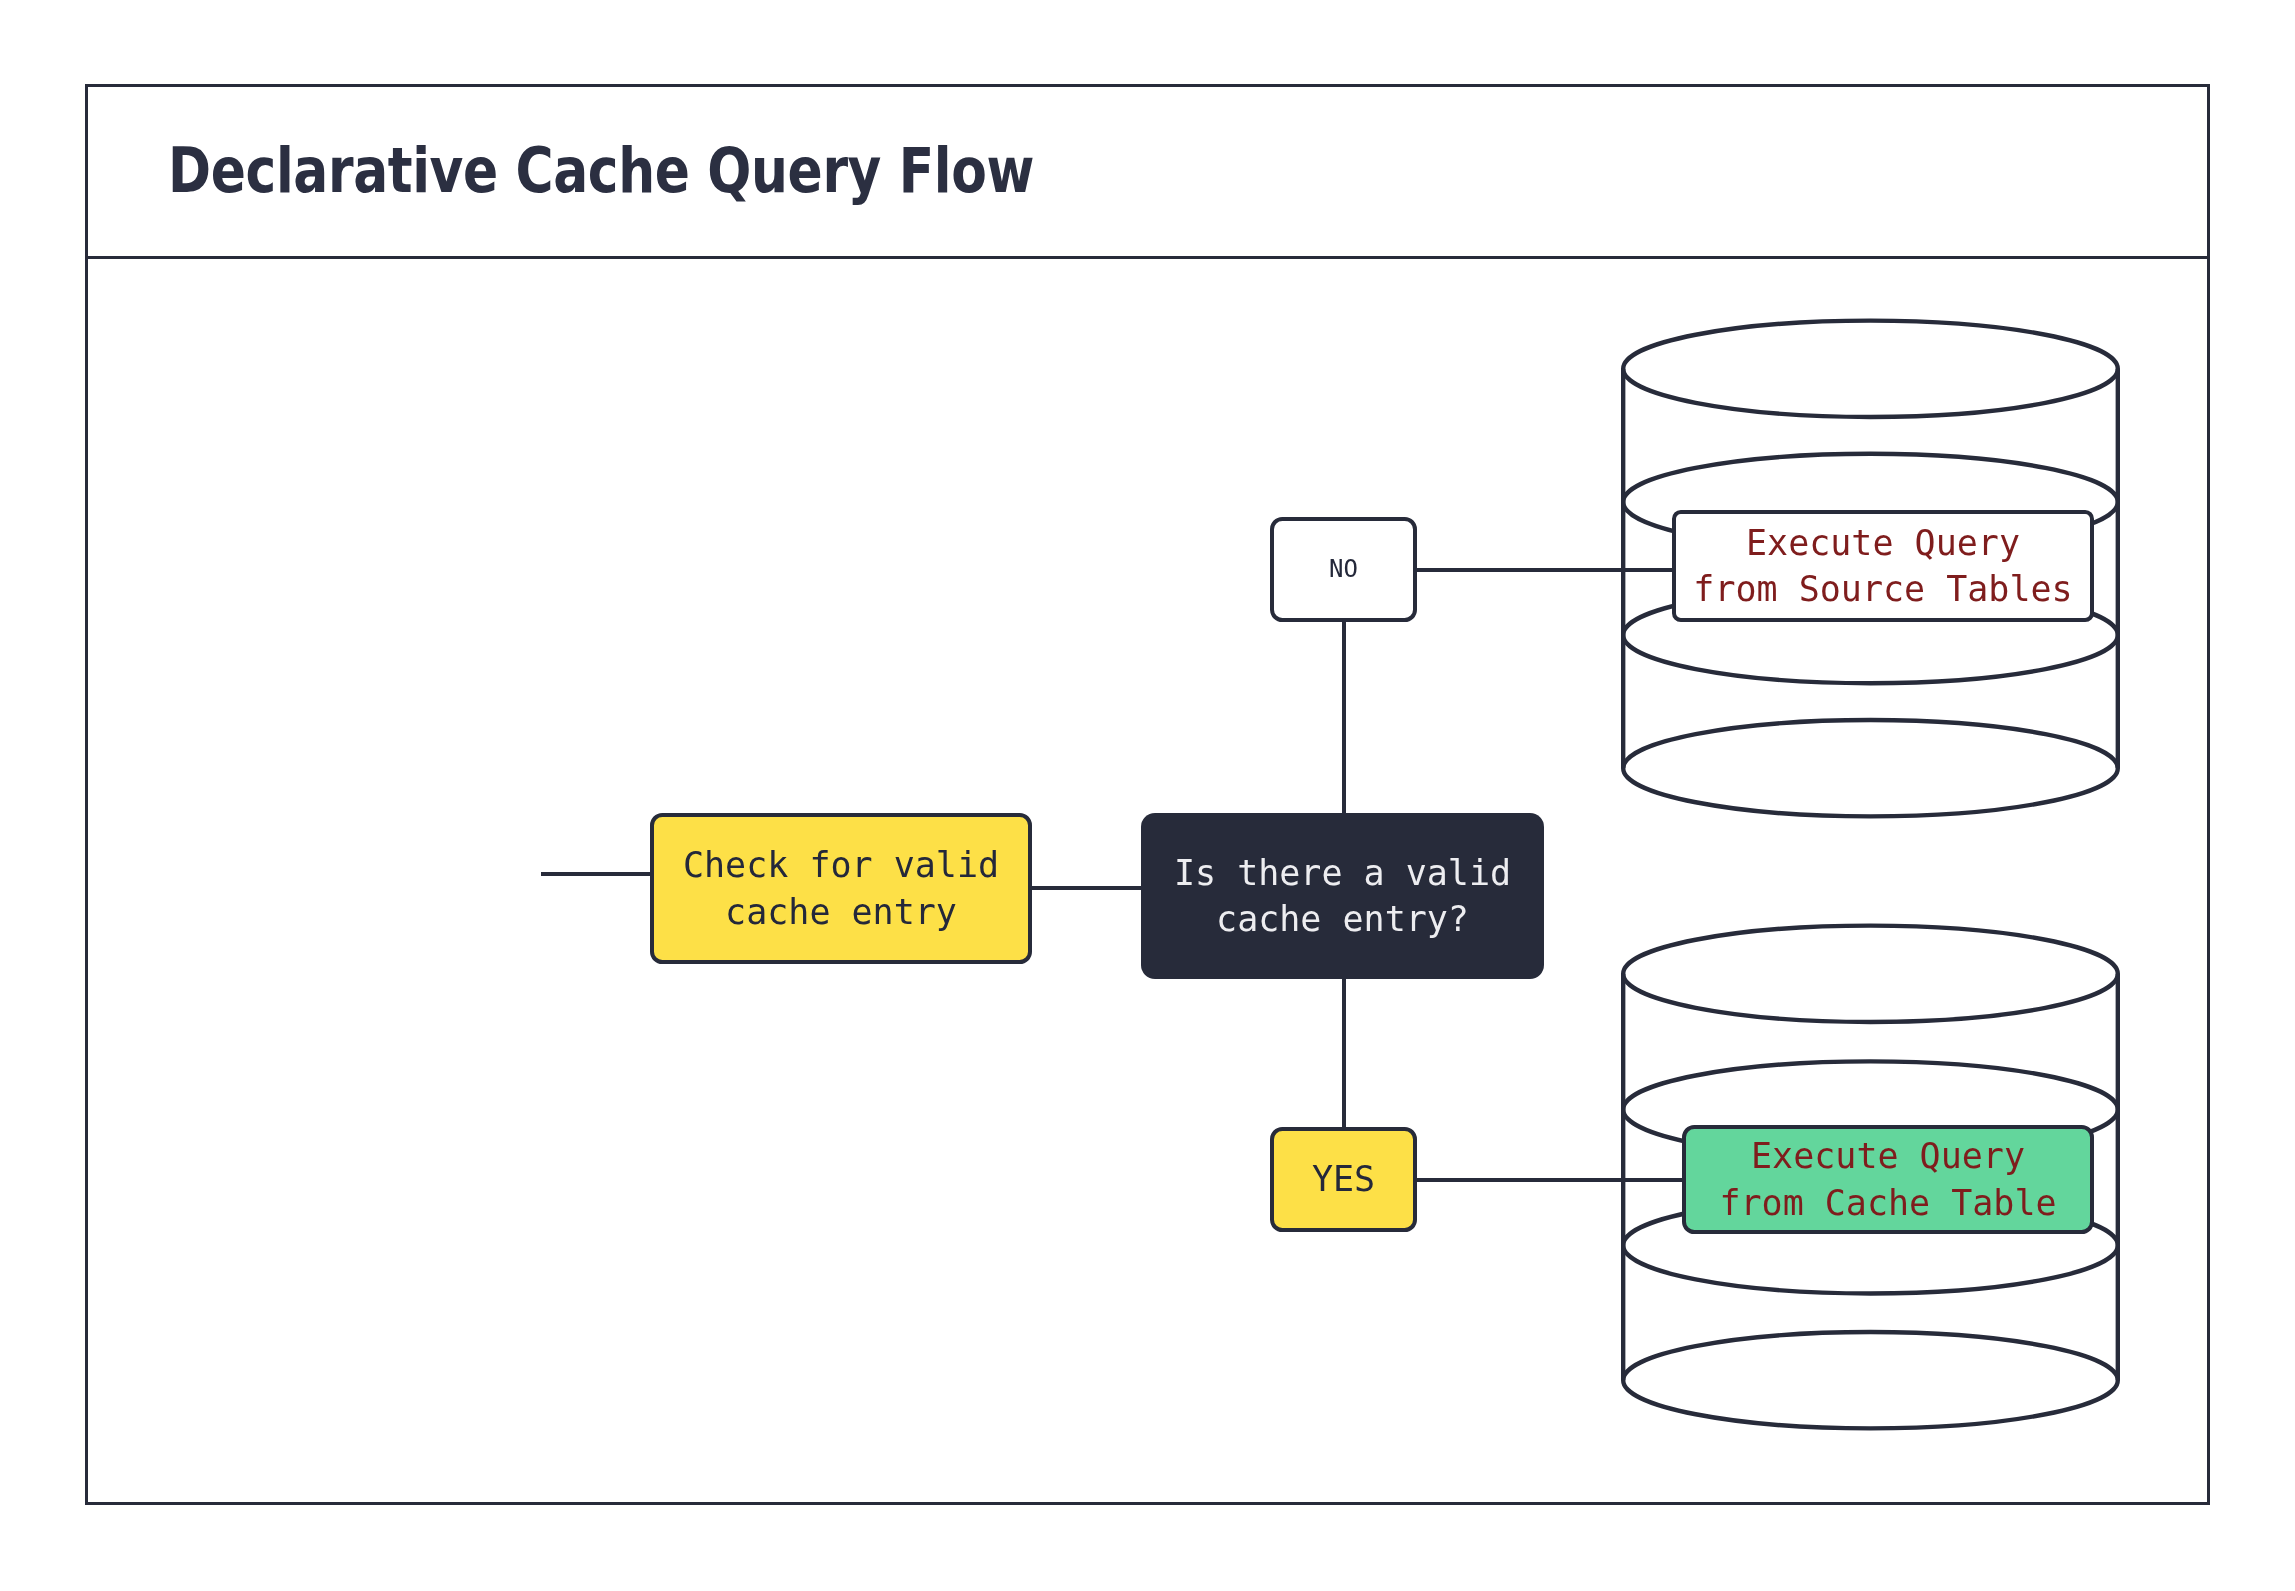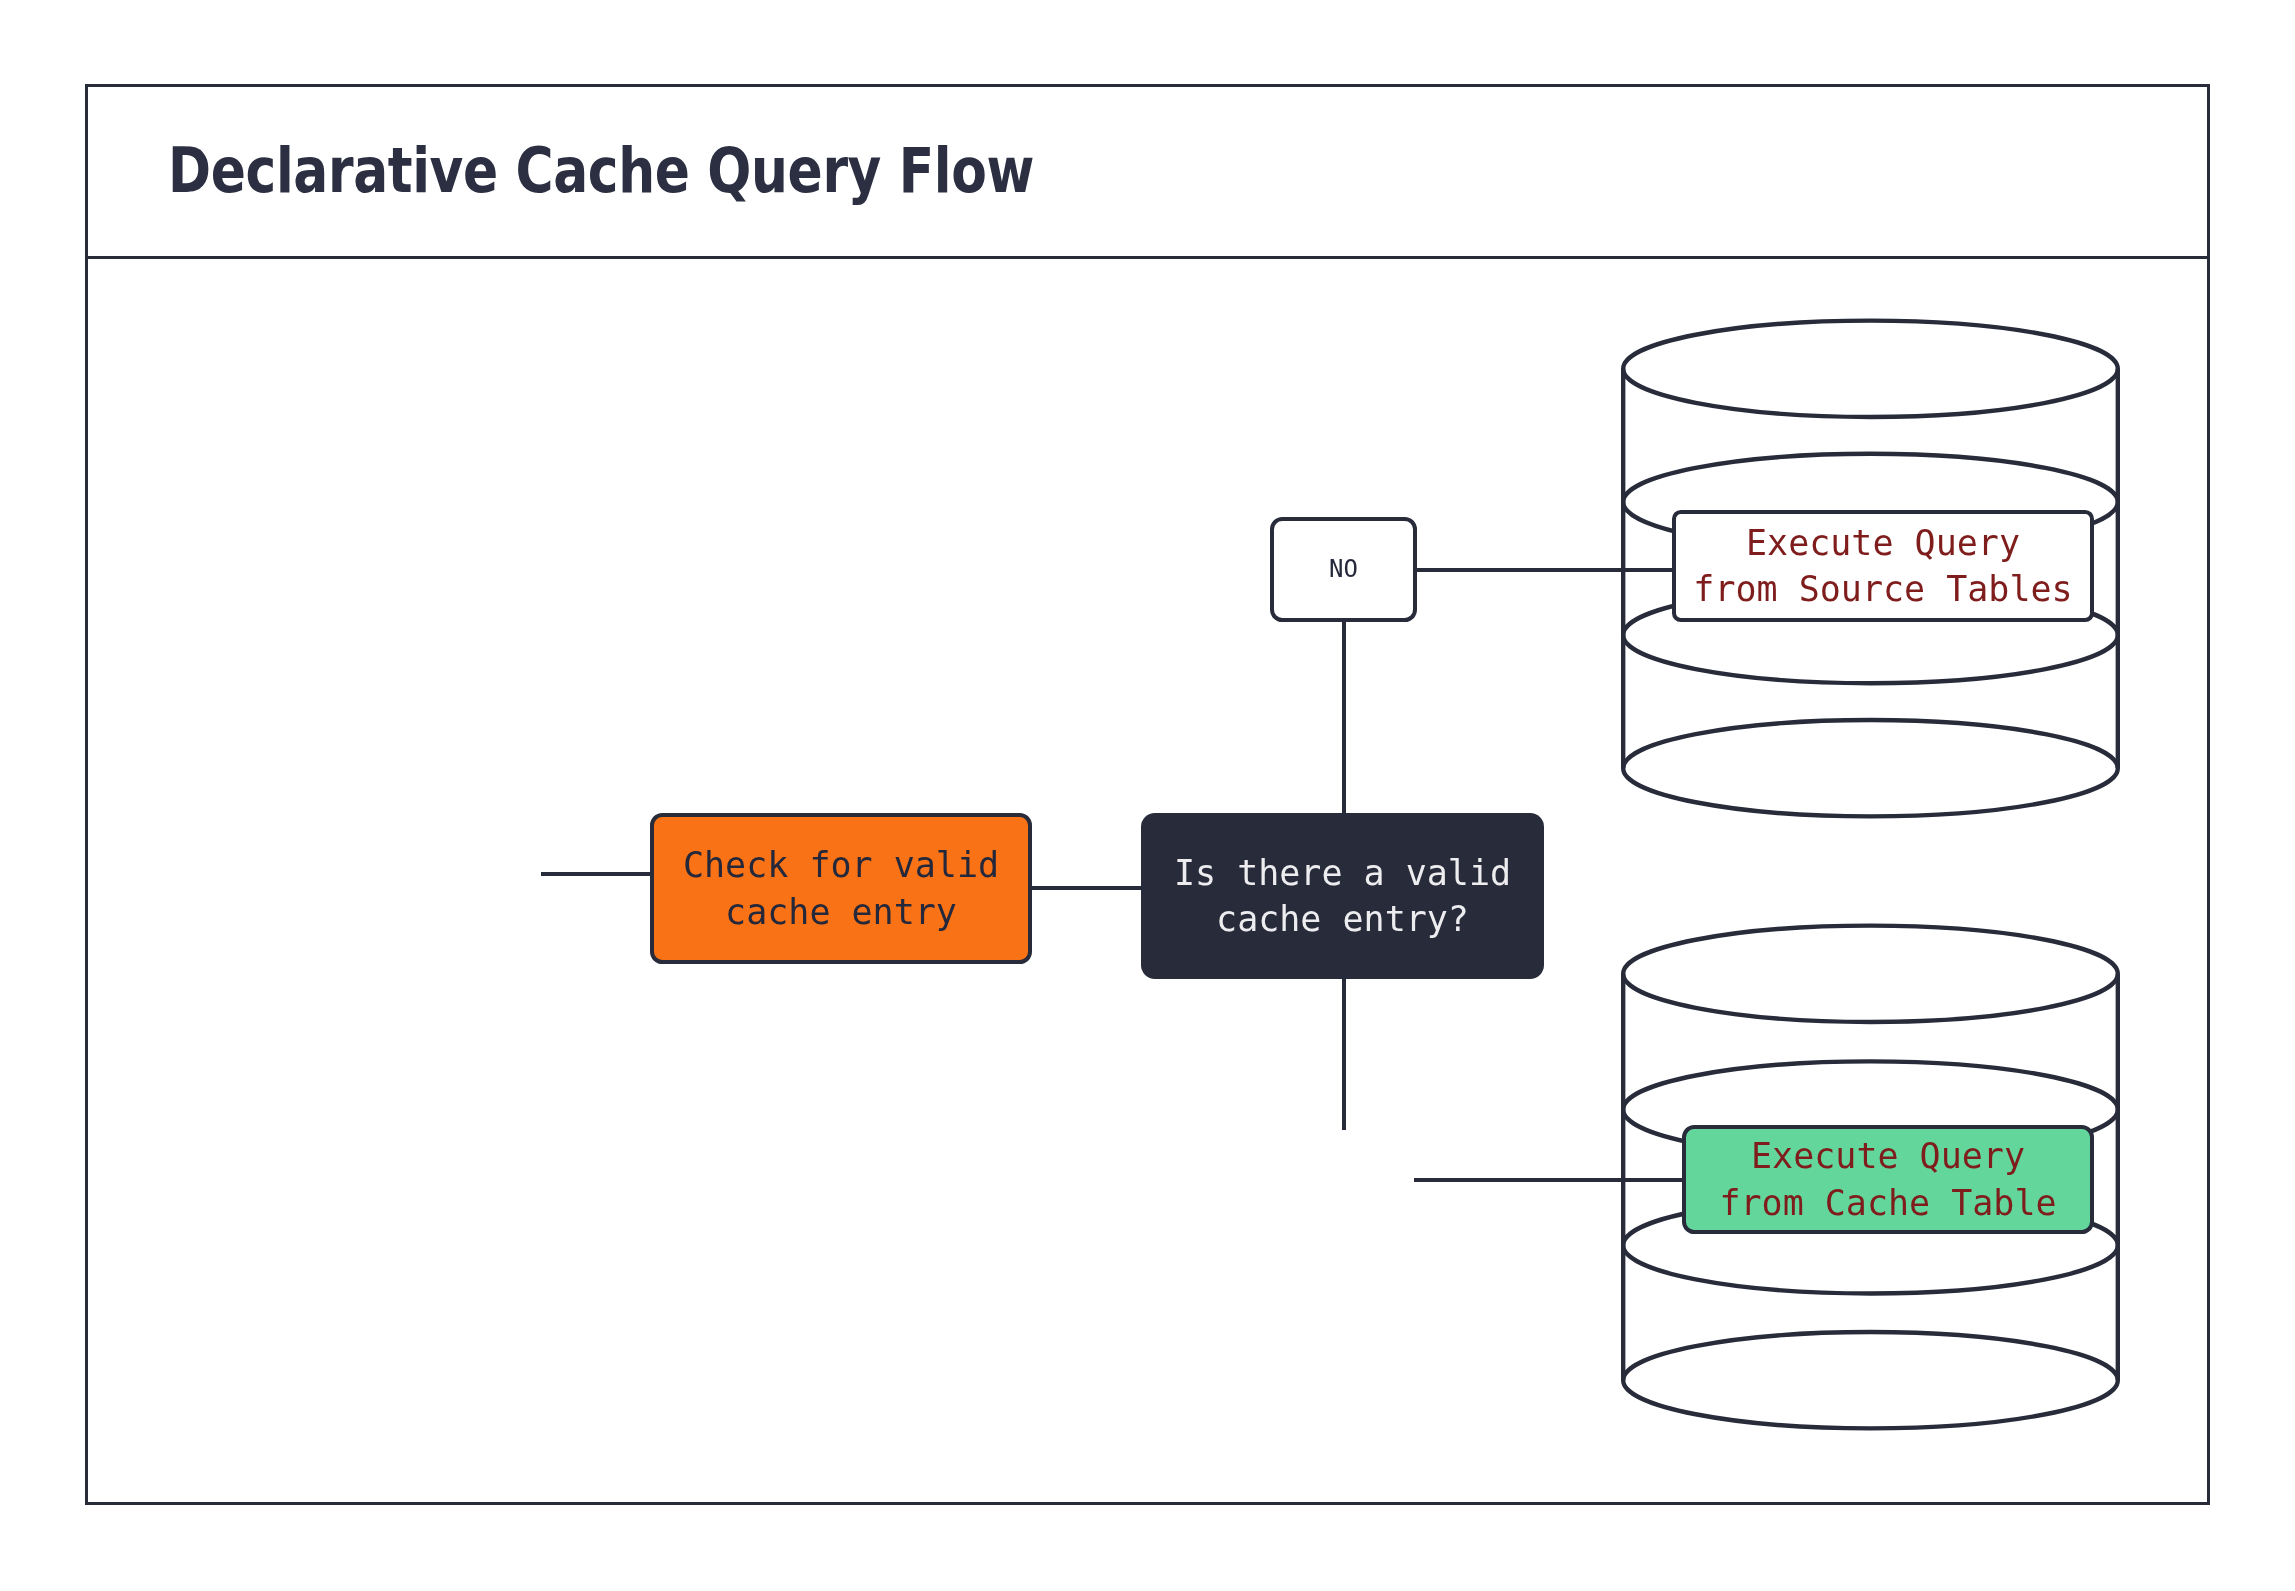--- a/index.html
+++ b/index.html
@@ -79,21 +79,21 @@
     white-space: pre-line;
   }
 
   .node-dark {
     background: #272B3A;
     color: #EDEDF0;
     border-radius: 12.3px;
   }
 
   .node-green {
-    background: #f97316;
+    background: #fde047;
     color: #24283A;
     border: 4.4px solid #272B3A;
     border-radius: 12.3px;
   }
 
   .node-white {
     background: #FFFFFF;
     color: #24283A;
     border: 4.4px solid #272B3A;
     border-radius: 12.3px;
@@ -223,15 +223,16 @@
 
 
   <div class="node node-green" id="node-check-cache">Check for valid
 cache entry</div>
 
   <div class="node node-dark" id="node-decision">Is there a valid
 cache entry?</div>
 
   <div class="node node-white" id="node-no">NO</div>
 
+  <div class="node node-green" id="node-yes">YES</div>
 
 </div>
 
 
 </body></html>

